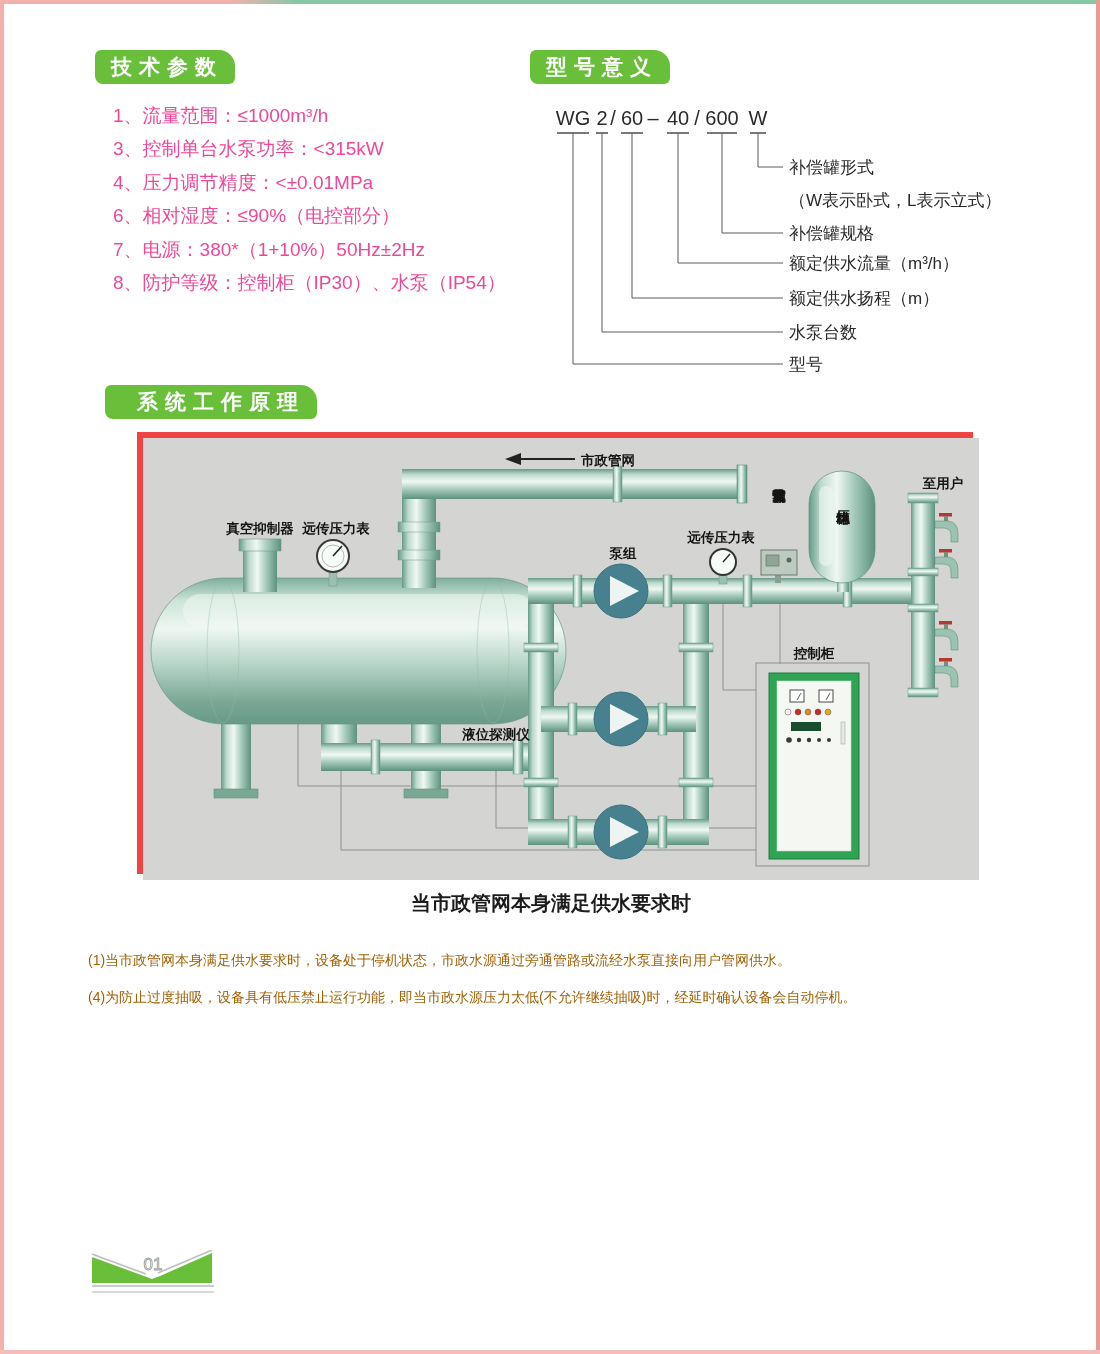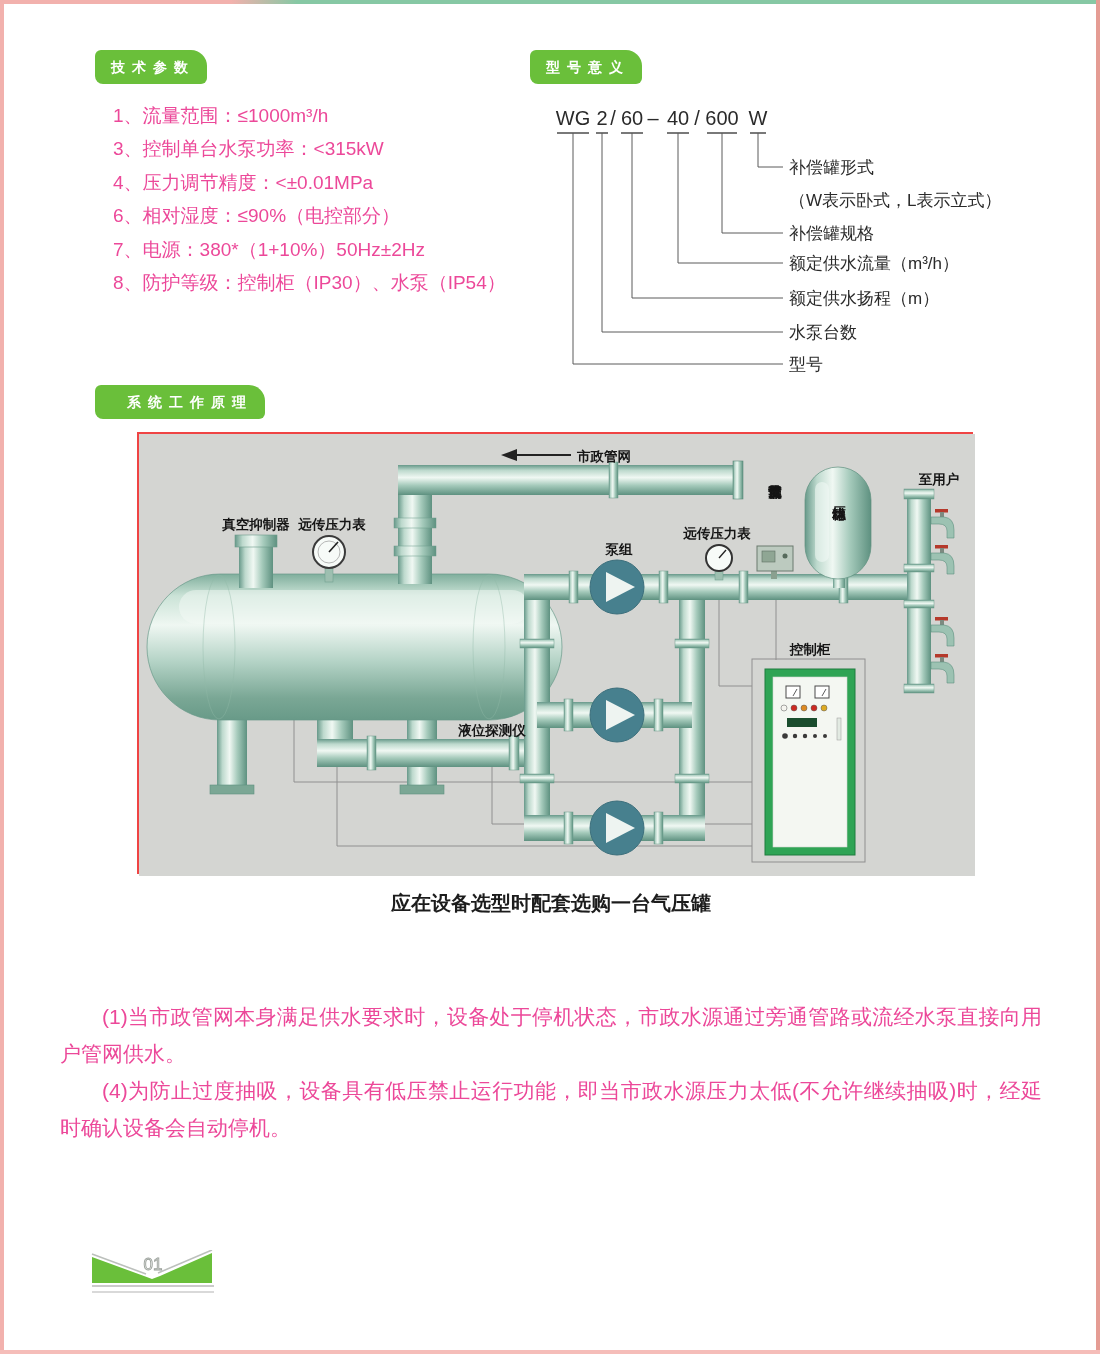--- a/index.html
+++ b/index.html
@@ -11,34 +11,34 @@
   
   .edge{position:absolute;z-index:50;}
   .edge.top{left:0;top:0;width:1100px;height:4px;
     background:linear-gradient(to right,#f2b1ad 0,#f2b1ad 21%,#86c8a4 27%,#86c8a4 100%);}
   .edge.left{left:0;top:0;width:4px;height:1354px;background:#f2b1ad;}
   .edge.right{right:0;top:0;width:4px;height:1354px;background:#e59c94;}
   .edge.bottom{left:0;bottom:0;width:1100px;height:4px;background:#f5bdb9;}
 
   .badge{
     position:absolute;display:inline-block;background:#6abf3a;color:#fff;
-    font-weight:bold;font-size:14px;letter-spacing:7px;line-height:34px;
+    font-weight:bold;font-size:21px;letter-spacing:7px;line-height:34px;
     padding:0 12px 0 16px;border-radius:6px 16px 6px 8px;white-space:nowrap;
   }
   .tech-list{position:absolute;left:113px;top:99px;width:430px;
     font-size:19px;color:#ec4899;}
   .tech-list .item{line-height:33.4px;white-space:nowrap;}
 
   .model-svg{position:absolute;left:545px;top:95px;}
   .diagram-wrap{position:absolute;left:137px;top:432px;width:836px;height:442px;
-    background:#d4d5d2;border:2px solid #ef4444;box-sizing:border-box;}
+    background:#d4d5d2;border:6px solid #ef4444;box-sizing:border-box;}
   .caption{position:absolute;left:60px;top:890px;width:982px;text-align:center;
     font-size:20px;font-weight:bold;color:#1c1c1c;}
-  .paras{position:absolute;left:60px;top:998px;width:982px;
-    font-size:21px;line-height:37px;color:#ec4899;text-align:justify;}
+  .paras{position:absolute;left:60px;top:942px;width:982px;
+    font-size:14px;line-height:37px;color:#a16207;text-align:justify;}
   .paras p{margin:0;text-indent:2em;}
 
   .footer-line1{position:absolute;left:92px;top:1285px;width:122px;height:2px;background:#cbcbcb;}
   .footer-line2{position:absolute;left:92px;top:1291px;width:122px;height:1.5px;background:#d9d9d9;}
   .banner{position:absolute;left:90px;top:1250px;}
 
   svg text{font-family:"Liberation Sans","DejaVu Sans",sans-serif;}
   .dlabel{font-size:13.5px;font-weight:bold;fill:#151515;}
   .mseg{font-size:20px;fill:#2a2a2a;}
   .mlabel{font-size:17px;fill:#2a2a2a;}
@@ -96,21 +96,21 @@
 
   <text class="mlabel" x="244" y="78">补偿罐形式</text>
   <text class="mlabel" x="244" y="111">（W表示卧式，L表示立式）</text>
   <text class="mlabel" x="244" y="144">补偿罐规格</text>
   <text class="mlabel" x="244" y="174">额定供水流量（m³/h）</text>
   <text class="mlabel" x="244" y="209">额定供水扬程（m）</text>
   <text class="mlabel" x="244" y="243">水泵台数</text>
   <text class="mlabel" x="244" y="275">型号</text>
 </svg>
 
-<div class="badge" style="left:95px;top:385px;padding-left:32px;">系统工作原理</div>
+<div class="badge" style="left:105px;top:385px;padding-left:32px;">系统工作原理</div>
 
 <div class="diagram-wrap">
 <svg width="836" height="442" viewBox="0 0 836 442">
   <defs>
     <linearGradient id="ph" x1="0" y1="0" x2="0" y2="1">
       <stop offset="0" stop-color="#67998a"></stop>
           <stop offset=".18" stop-color="#bdd9cd"></stop>
       <stop offset=".42" stop-color="#f0f8f3"></stop>
           <stop offset=".68" stop-color="#a5cabb"></stop>
       <stop offset="1" stop-color="#5e9180"></stop>
@@ -313,21 +313,21 @@
   <text class="dlabel" x="480" y="120" text-anchor="middle">泵组</text>
   <text class="dlabel" x="578" y="104" text-anchor="middle">远传压力表</text>
   <text class="dlabel" x="636" y="40" writing-mode="tb" style="writing-mode:vertical-rl;">流量调节器</text>
   <text class="dlabel" x="700" y="62" writing-mode="tb" style="writing-mode:vertical-rl;" fill="#ffffff">稳压罐</text>
   <text class="dlabel" x="800" y="50" text-anchor="middle">至用户</text>
   <text class="dlabel" x="671" y="220" text-anchor="middle">控制柜</text>
   <text class="dlabel" x="353" y="301" text-anchor="middle">液位探测仪</text>
 </svg>
 </div>
 
-<div class="caption">应在设备选型时配套选购一台气压罐</div>
+<div class="caption">当市政管网本身满足供水要求时</div>
 
 <div class="paras">
   <p>(1)当市政管网本身满足供水要求时，设备处于停机状态，市政水源通过旁通管路或流经水泵直接向用户管网供水。</p>
   <p>(4)为防止过度抽吸，设备具有低压禁止运行功能，即当市政水源压力太低(不允许继续抽吸)时，经延时确认设备会自动停机。</p>
 </div>
 
 <svg class="banner" width="124" height="34" viewBox="0 0 124 34">
   <polygon points="2,7 54,26 62,29 70,26 122,3 122,33 2,33" fill="#6abf3a"></polygon>
   <polyline points="2,4 56,24" fill="none" stroke="#bcc0bc" stroke-width="1.6"></polyline>
   <polyline points="122,0 68,23" fill="none" stroke="#bcc0bc" stroke-width="1.6"></polyline>

